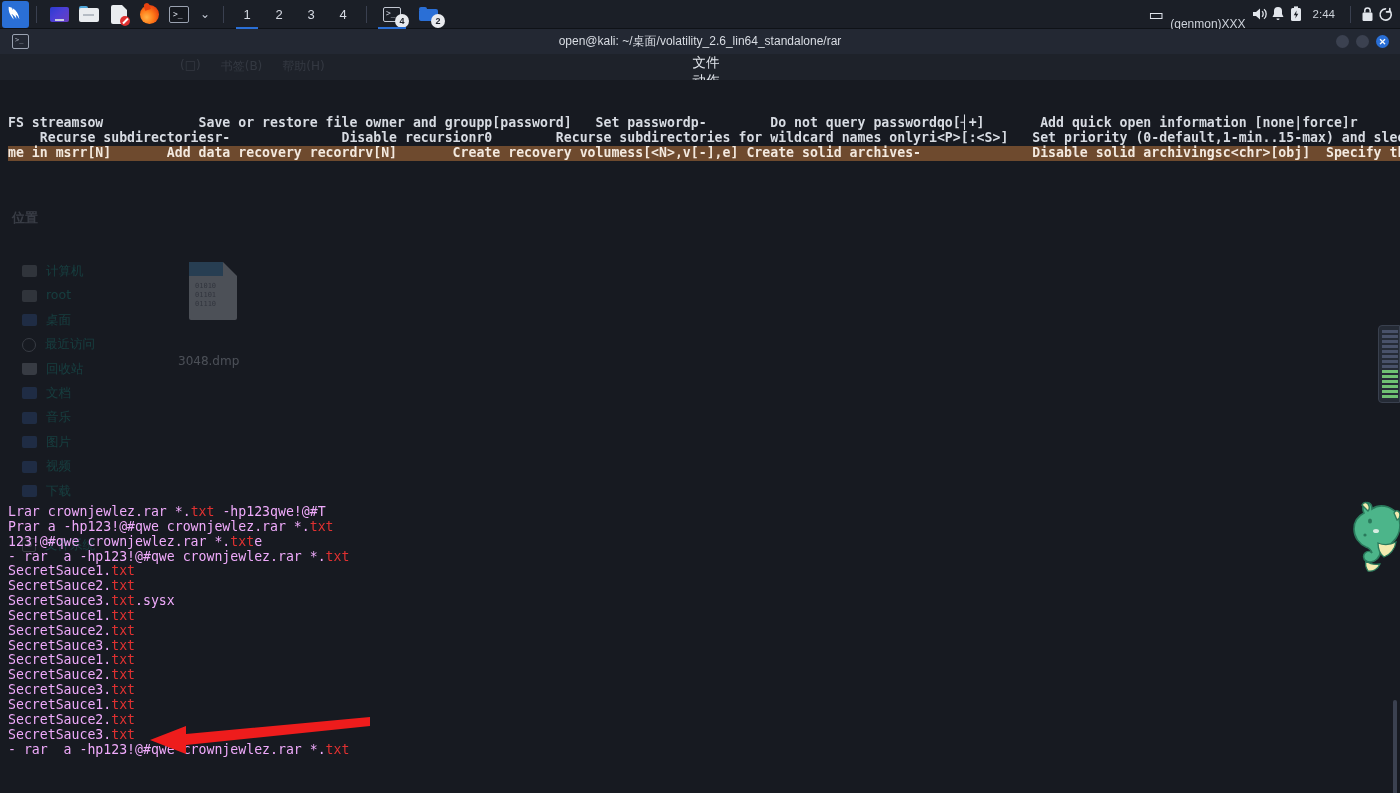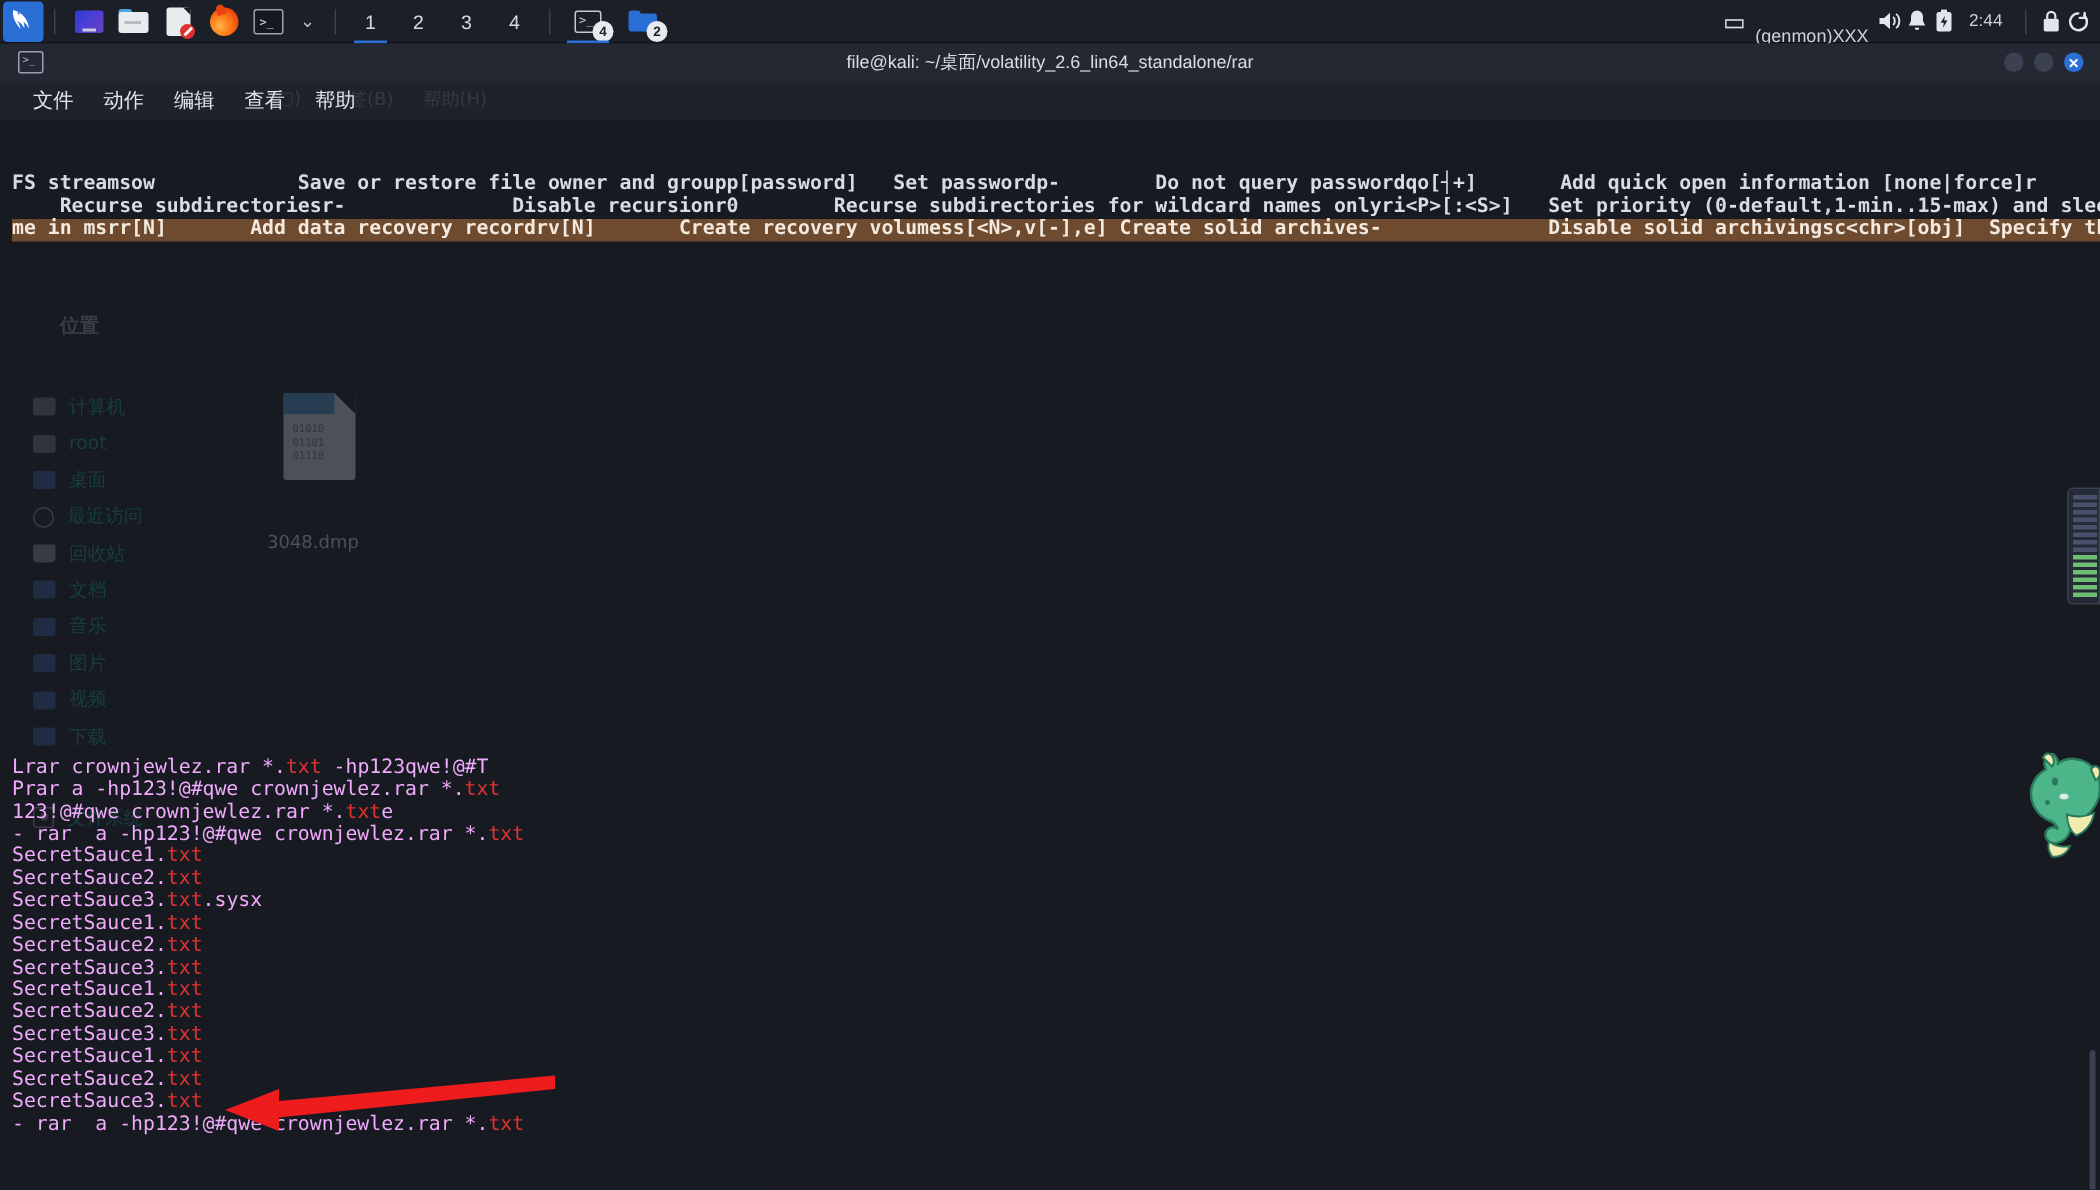--- a/index.html
+++ b/index.html
@@ -72,21 +72,21 @@
   .titlebar { position:relative; height:25px; background:#232833; display:flex; align-items:center; }
   .tb-icon { width:17px; height:15px; border:1.4px solid #9aa2b1; border-radius:2px; margin-left:12px; position:relative; }
   .tb-icon .pr { position:absolute; left:2px; top:1px; color:#aeb5c2; font:7px "DejaVu Sans Mono", monospace; }
   .tb-title { position:absolute; left:0; right:0; text-align:center; color:#d9dde4; font-size:12px;
     font-family:"Liberation Sans", sans-serif; pointer-events:none; }
   .tb-btns { margin-left:auto; display:flex; align-items:center; gap:7px; padding-right:11px; }
   .tb-btn { width:13px; height:13px; border-radius:50%; background:#3b4150; }
   .tb-btn.close { background:#2a6fd6; color:#fff; font-size:9px; display:flex; align-items:center; justify-content:center;
     font-family:"Liberation Sans", sans-serif; font-weight:bold; }
 
-  .menubar { height:26px; background:#1e222a; display:flex; align-items:center; padding-left:12px; position:relative; }
+  .menubar { height:26px; background:#1e222a; display:flex; align-items:center; padding-left:12px; position:relative;flex-direction:column; }
   .menu-item { color:#e2e6ec; font-size:13.5px; padding:0 10px; font-family:"DejaVu Sans", sans-serif; }
   .ghost-menu { position:absolute; left:180px; top:4px; display:flex; gap:20px; opacity:.17; }
   .ghost-menu span { color:#9aa2b1; font-size:12px; }
 
   
   .term {
     position:absolute; left:0; top:51px; width:1400px; height:713px;
     background:#171a21; overflow:hidden;
     font-family:"DejaVu Sans Mono", monospace; font-size:13.2px; line-height:14.85px;
     color:#cfd4dc; padding-left:8px; padding-top:4px; white-space:pre;
@@ -96,21 +96,21 @@
 
   .rarblock { position:absolute; left:8px; top:36px; width:1392px;font-weight:bold; }
   .rarline { height:14.85px; white-space:pre; color:#d7dbe2; }
   .rarline.hl { background:#6e4a2e; color:#f3e9df; display:inline-block; }
 
   .outblock { position:absolute; left:8px; top:425px; }
   .promptblock { position:absolute; left:8px; top:691px; }
 
   
   .ghost-fm { position:absolute; left:0; top:95px; width:300px; opacity:.22; pointer-events:none; }
-  .ghost-head { color:#aeb6c4; font-size:13px; font-family:"DejaVu Sans",sans-serif; padding:6px 0 4px 12px; font-weight:bold;margin-left:28px;}
+  .ghost-head { color:#aeb6c4; font-size:13px; font-family:"DejaVu Sans",sans-serif; padding:6px 0 4px 12px; font-weight:bold;}
   .ghost-row { display:flex; align-items:center; height:24.4px; padding-left:22px; }
   .ghost-sq { width:15px; height:12px; background:#3b6fbf; border-radius:2px; margin-right:9px; }
   .ghost-sq.gray { background:#8a8f99; }
   .ghost-sq.circ { border-radius:50%; background:none; border:1.6px solid #aab1bd; width:14px; height:14px; }
   .ghost-sq.trash { background:#aab1bd; border-radius:1px 1px 3px 3px; }
   .ghost-sq.disk { background:none; border:1.6px solid #aab1bd; border-radius:2px; width:14px; height:14px; position:relative;}
   .ghost-sq.disk:after{content:"";position:absolute;left:3.5px;top:3px;width:5px;height:5px;border-radius:50%;background:#aab1bd;}
   .ghost-lbl { color:#14b8a6; font-size:12.5px; font-family:"DejaVu Sans",sans-serif; }
 
   .ghost-file { position:absolute; left:178px; top:152px; width:70px; text-align:left; opacity:.30; pointer-events:none; }
@@ -241,21 +241,21 @@
       </div>
     </div>
   </div>
 
   <div class="window">
 
     <div class="titlebar">
       <div class="tb-icon">
           <span class="pr">&gt;_</span>
         </div>
-      <div class="tb-title">file@kali: ~/桌面/volatility_2.6_lin64_standalone/rar</div>
+      <div class="tb-title">open@kali: ~/桌面/volatility_2.6_lin64_standalone/rar</div>
       <div class="tb-btns">
         <div class="tb-btn"></div>
         <div class="tb-btn"></div>
         <div class="tb-btn close">✕</div>
       </div>
     </div>
 
     <div class="menubar">
       <div class="menu-item">文件</div>
       <div class="menu-item">动作</div>

